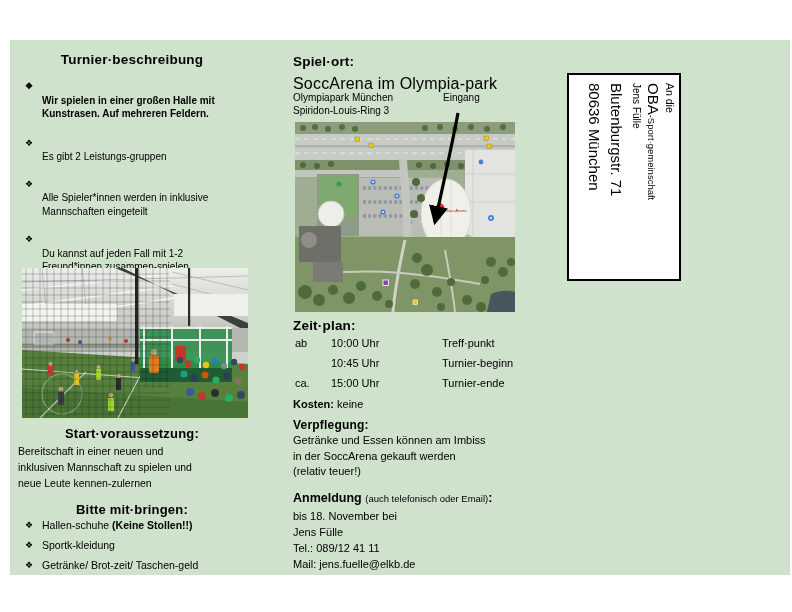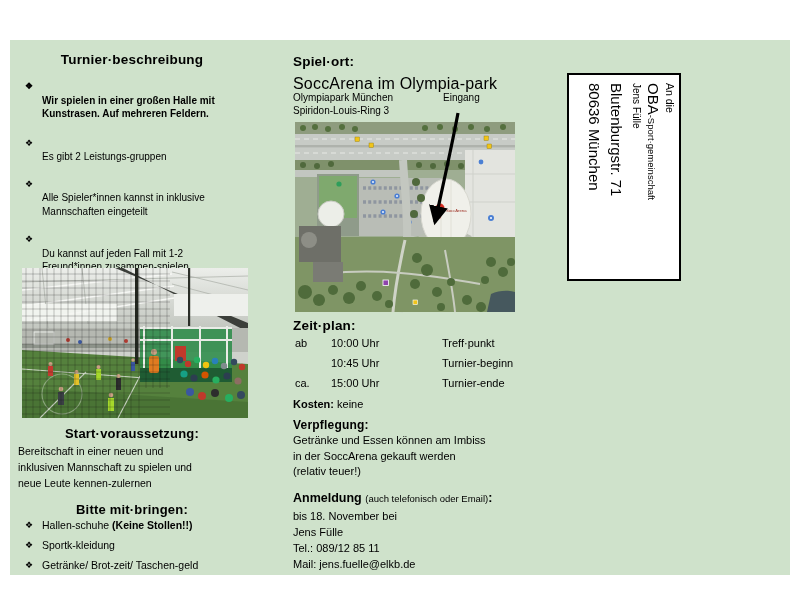--- a/index.html
+++ b/index.html
@@ -65,21 +65,21 @@
 
       <div class="bullets">
         <div class="b-item bold" style="margin-bottom:16px">
           <span class="b-glyph">❖</span><span>Wir spielen in einer großen Halle mit
 Kunstrasen. Auf mehreren Feldern.</span>
         </div>
         <div class="b-item" style="margin-bottom:14px">
           <span class="b-glyph">❖</span><span>Es gibt 2 Leistungs-gruppen</span>
         </div>
         <div class="b-item" style="margin-bottom:15px">
-          <span class="b-glyph">❖</span><span>Alle Spieler*innen kannst in inklusive
+          <span class="b-glyph">❖</span><span>Alle Spieler*innen werden in inklusive
 Mannschaften eingeteilt</span>
         </div>
         <div class="b-item" style="margin-bottom:14px">
           <span class="b-glyph">❖</span><span>Du kannst auf jeden Fall mit 1-2
 Freund*innen zusammen-spielen</span>
         </div>
         <div class="b-item">
           <span class="b-glyph">❖</span><span>Kein klassisches Mannschafts-turnier!
 Einzel-spieler*innen willkommen</span>
         </div>
@@ -407,21 +407,21 @@
       <div id="food-text">Getränke und Essen können am Imbiss
 in der SoccArena gekauft werden
 (relativ teuer!)</div>
 
       <div id="anmeldung" class="bold">
         <span>Anmeldung </span><span class="note">(auch telefonisch oder Email)</span><span>:</span>
       </div>
       <div class="reg-lines">
         <div>bis 18. November bei</div>
         <div>Jens Fülle</div>
-        <div>Tel.: 089/12 85 11</div>
+        <div>Tel.: 089/12 41 11</div>
         <div>Mail: jens.fuelle@elkb.de</div>
       </div>
     </div>
 
     <div id="addr-box">
       <div id="addr-inner">
         <div class="al1">An die</div>
         <div class="al2">
           <span>OBA</span><span class="small">-Sport·gemeinschaft</span>
         </div>

